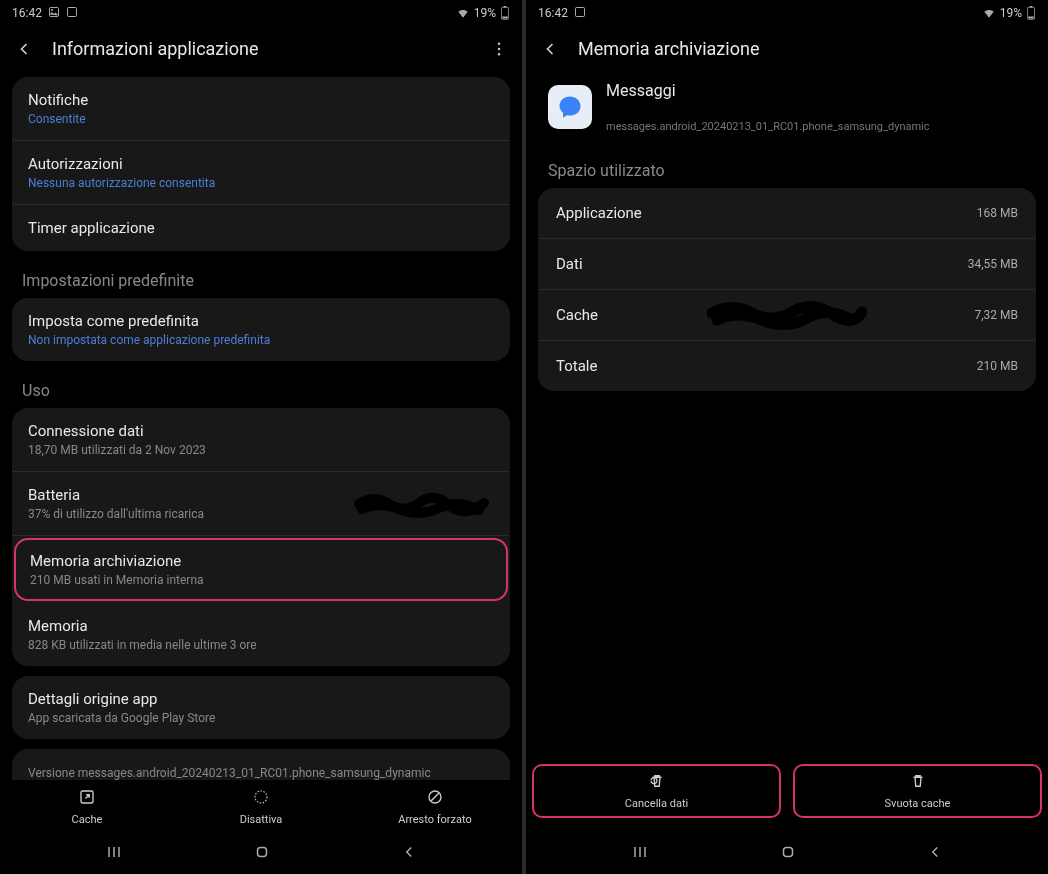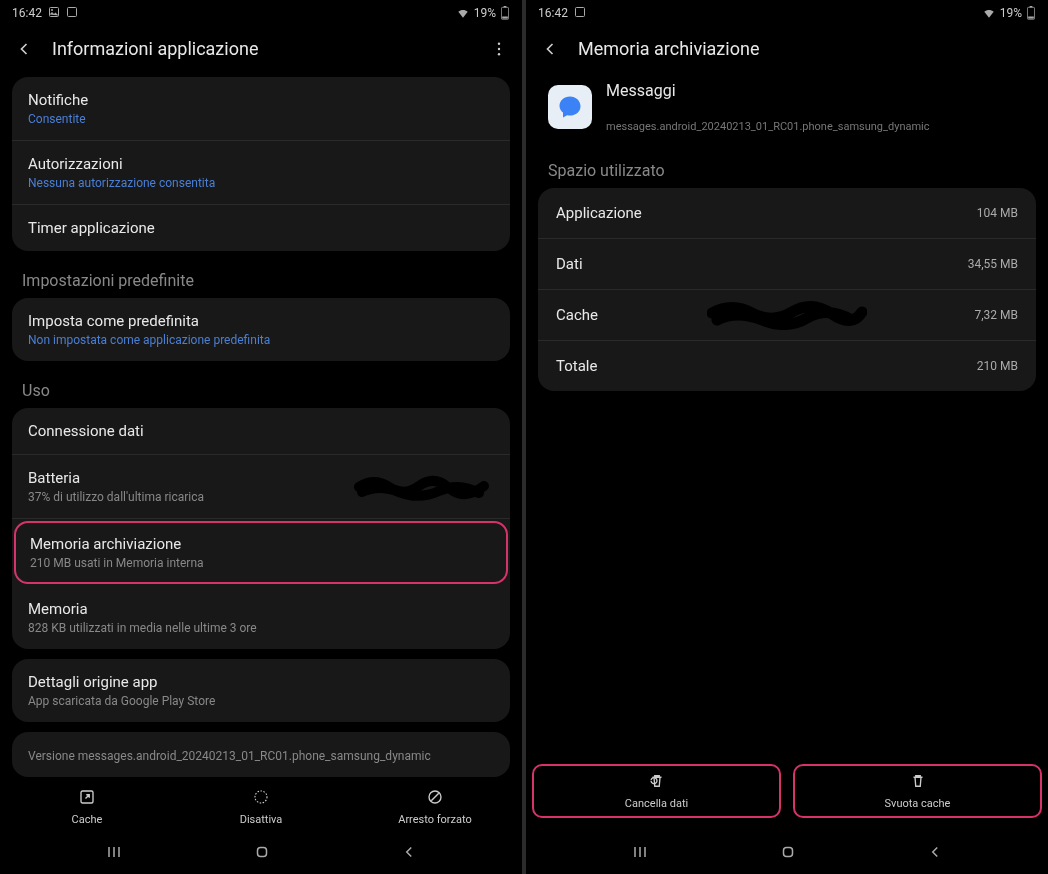--- a/index.html
+++ b/index.html
@@ -212,20 +212,21 @@
       <div class="row">
         <div class="row-title">Imposta come predefinita</div>
         <div class="row-sub link">Non impostata come applicazione predefinita</div>
       </div>
     </div>
 
     <div class="section-label">Uso</div>
     <div class="card">
       <div class="row">
         <div class="row-title">Connessione dati</div>
+        <div class="row-sub">18,70 MB utilizzati da 2 Nov 2023</div>
       </div>
       <div class="row">
         <div class="row-title">Batteria</div>
         <div class="row-sub">37% di utilizzo dall'ultima ricarica</div>
         <span class="row-scribble">
           <svg width="140" height="30">
               <path d="M5 15 Q20 5 35 15 T65 14 T95 16 T130 14 M8 20 Q25 12 45 20 T85 19 T125 21" stroke="#000" stroke-width="10" fill="none" stroke-linecap="round"></path>
             </svg>
         </span>
       </div>
@@ -347,21 +348,21 @@
       <div>
         <div class="app-name">Messaggi</div>
         <div class="app-pkg">messages.android_20240213_01_RC01.phone_samsung_dynamic</div>
       </div>
     </div>
 
     <div class="section-label">Spazio utilizzato</div>
     <div class="card">
       <div class="storage-row">
         <span class="storage-label">Applicazione</span>
-        <span class="storage-val">104 MB</span>
+        <span class="storage-val">168 MB</span>
       </div>
       <div class="storage-row">
         <span class="storage-label">Dati</span>
         <span class="storage-val">34,55 MB</span>
       </div>
       <div class="storage-row">
         <span class="storage-label">Cache</span>
         <span class="storage-val">7,32 MB</span>
         <span style="position:absolute;left:50%;top:50%;transform:translate(-50%,-50%)">
           <svg width="160" height="34">

